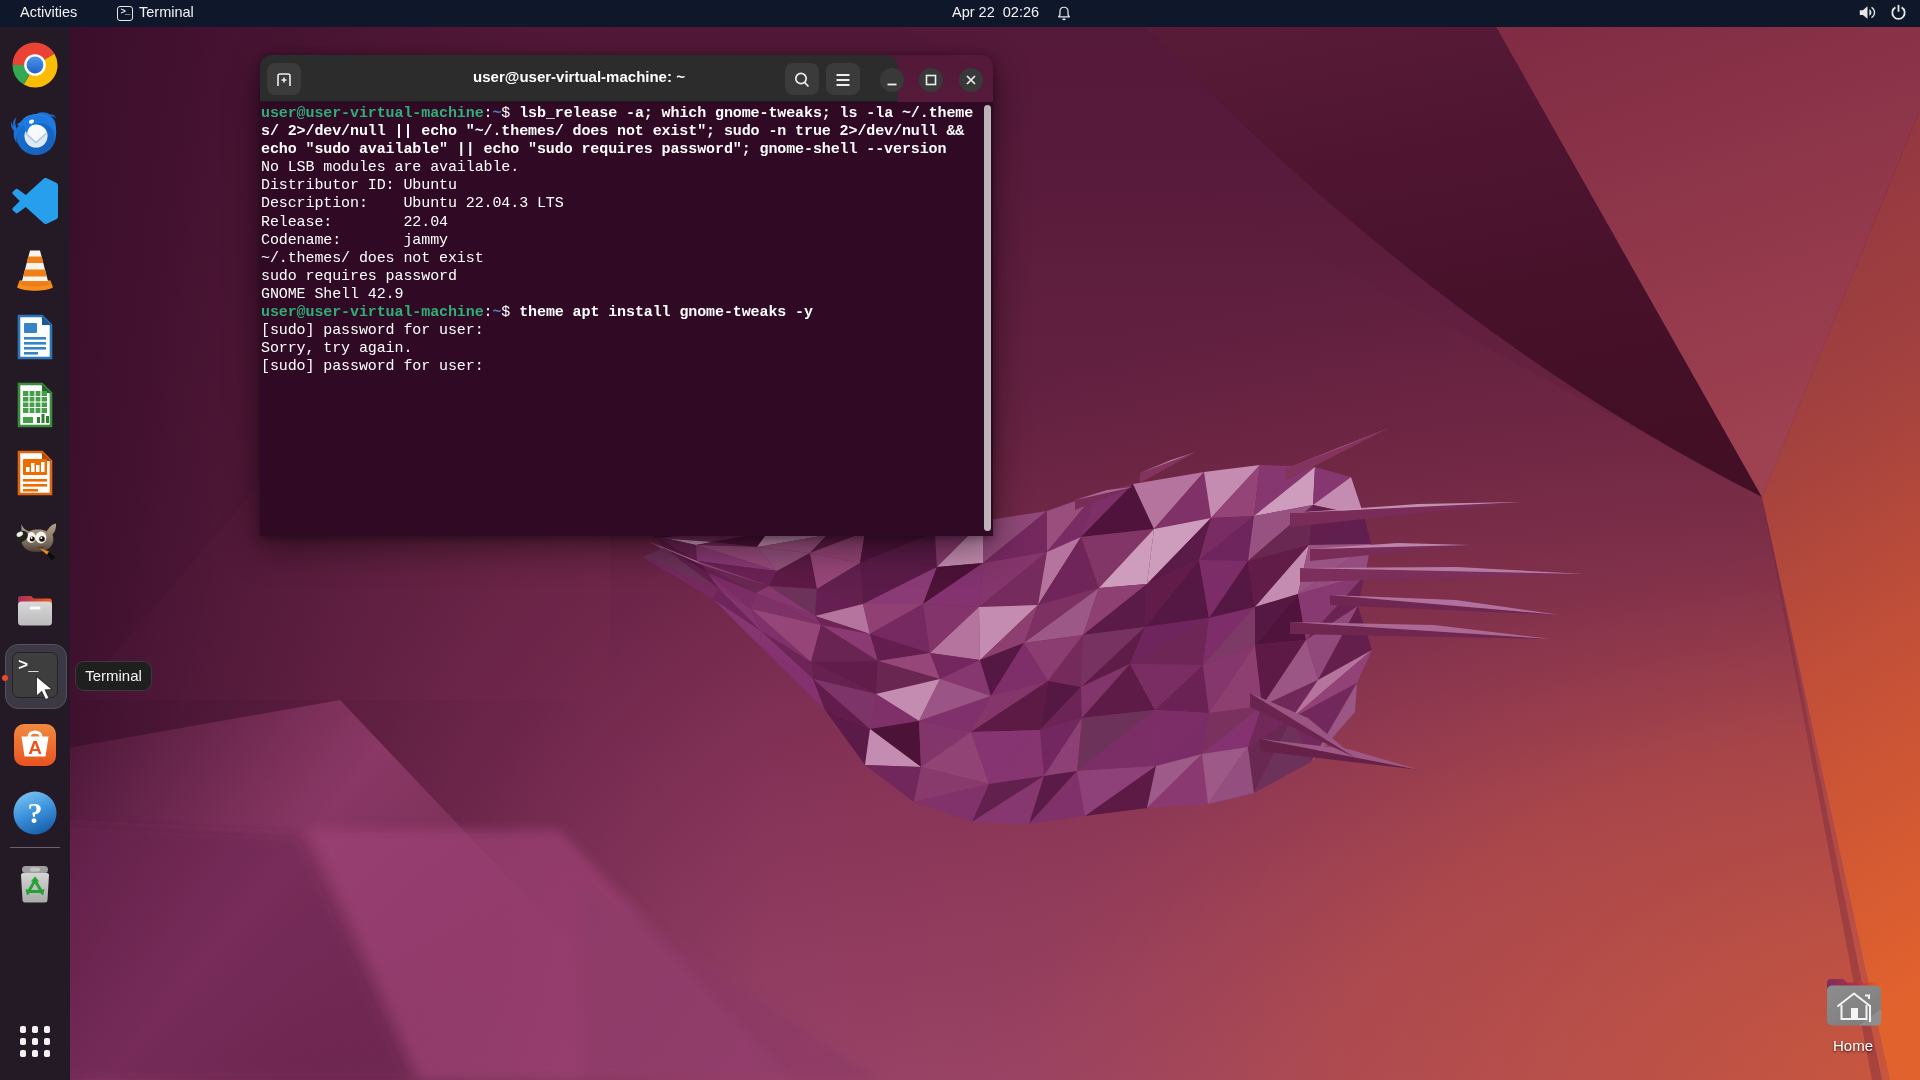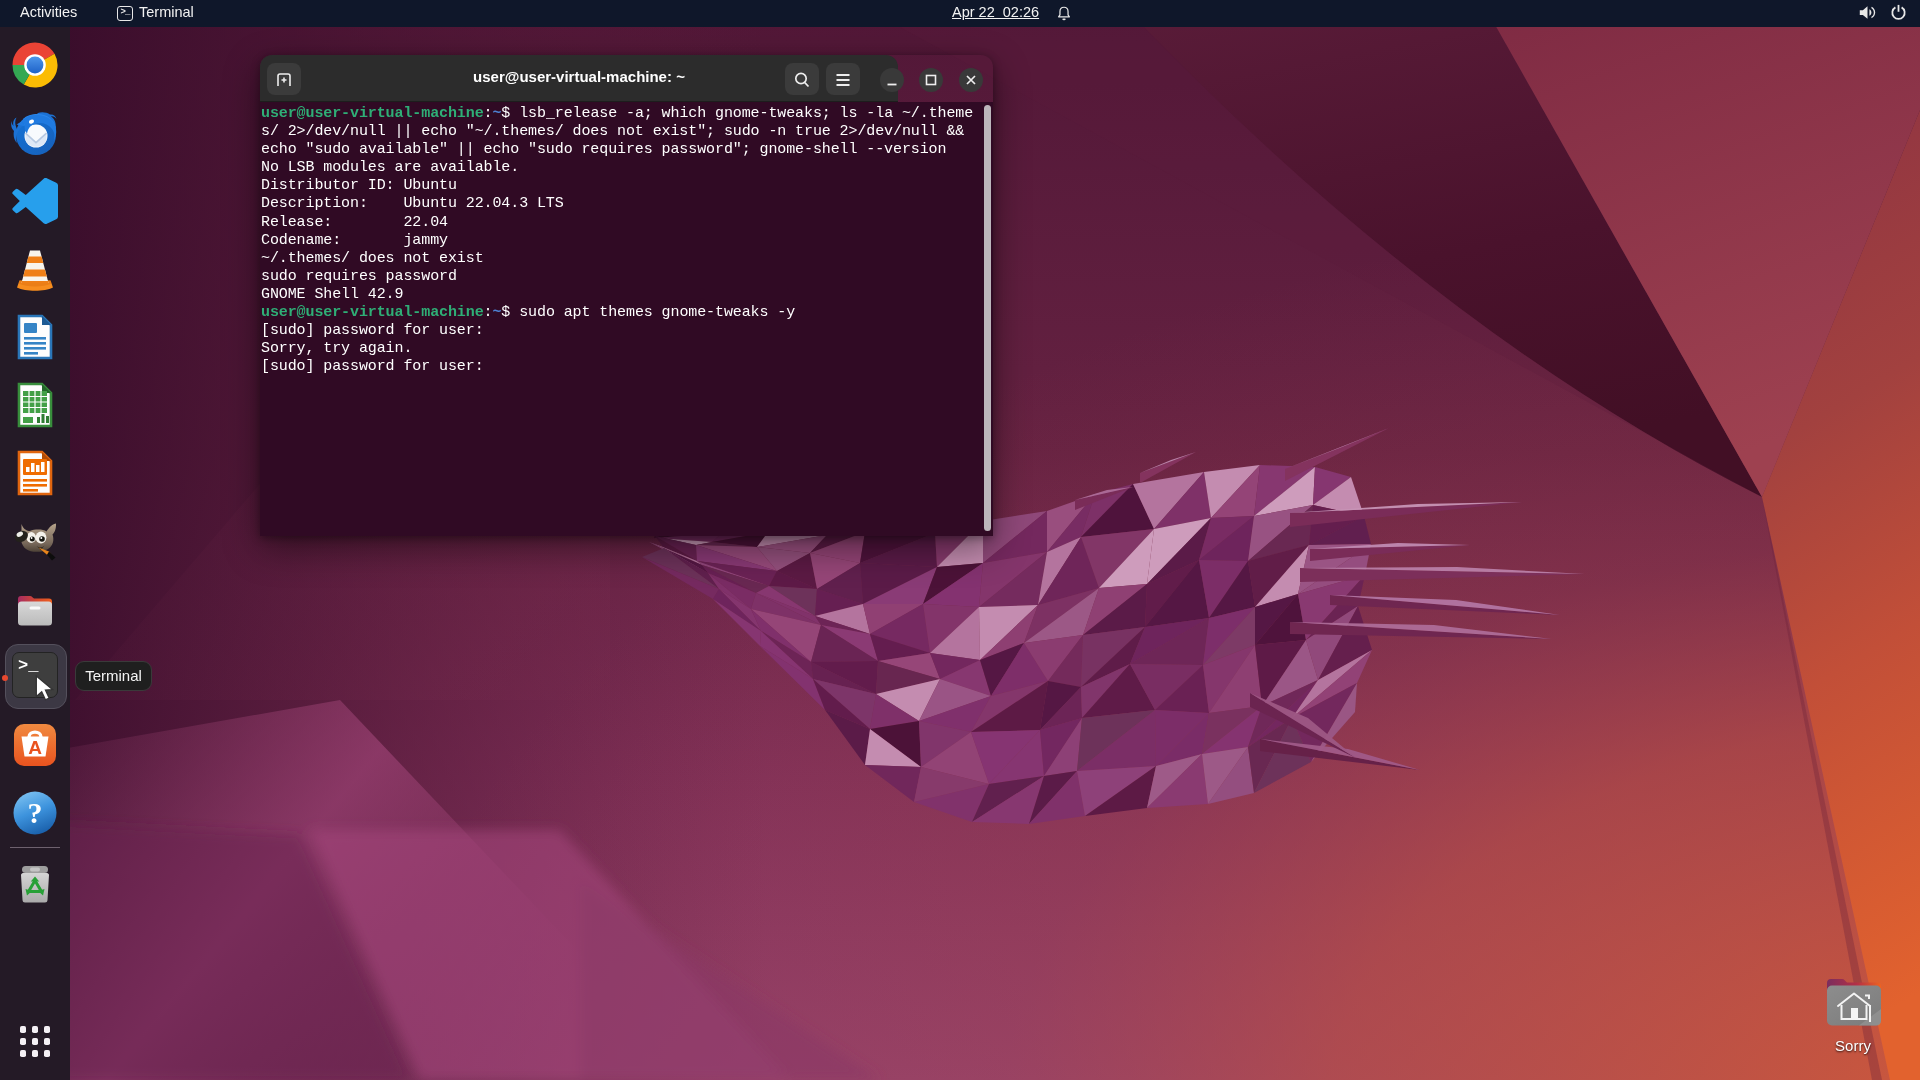--- a/index.html
+++ b/index.html
@@ -5,39 +5,39 @@
   * { margin:0; padding:0; box-sizing:border-box; }
   html,body { width:1920px; height:1080px; overflow:hidden; background:#000; }
   body { font-family:"Liberation Sans", sans-serif; position:relative; }
   #wall { position:absolute; left:0; top:0; width:1920px; height:1080px; }
 
   
   #topbar { position:absolute; left:0; top:0; width:1920px; height:27px; background:#0f172a; color:#f2f2f2; z-index:50; }
   #topbar .act { position:absolute; left:20px; top:4px; font-size:14.5px; }
   #topbar .appicon { position:absolute; left:117px; top:6px; width:16px; height:15px; border:1.5px solid #e8e8e8; border-radius:3px; font-family:"Liberation Mono",monospace; font-weight:bold; font-size:9px; color:#e8e8e8; line-height:11px; text-align:center; letter-spacing:-1px; }
   #topbar .appname { position:absolute; left:139px; top:4px; font-size:14.5px; }
-  #topbar .clock { position:absolute; left:952px; top:4px; font-size:14.5px;text-decoration:underline; }
+  #topbar .clock { position:absolute; left:952px; top:4px; font-size:14.5px; }
   #topbar .rt { position:absolute; right:10px; top:3px; }
 
   
   #dock { position:absolute; left:0; top:27px; width:70px; height:1053px; background:#241a26; z-index:40; }
 
   
   #term { position:absolute; left:260px; top:55px; width:733px; height:481px; border-radius:12px 12px 0 0; z-index:30;
           box-shadow:0 12px 36px rgba(0,0,0,.45), 0 2px 8px rgba(0,0,0,.35); }
   #thead { position:absolute; left:0; top:0; width:638px; height:47px; background:#2c2c2c; border-radius:12px 12px 0 0; border-bottom:1px solid #1d1d1d;}
   .hbtn { position:absolute; top:8px; width:34px; height:32px; background:#3b3b3b; border-radius:8px; }
   .cbtn { position:absolute; top:13px; width:24px; height:24px; background:#393939; border-radius:50%; }
   #ttitle { position:absolute; left:0; right:0; top:13px; text-align:center; color:#fff; font-weight:bold; font-size:15px; }
   #tbody { position:absolute; left:0; top:47px; width:733px; height:434px; background:#300a24; }
   #tbody pre { font-family:"Liberation Mono", monospace; font-size:15px; letter-spacing:-0.1px; line-height:18.1px;
                color:#ffffff; position:absolute; left:1px; top:3px; }
   #tbody .p { color:#2fae76; font-weight:bold;margin-top:36px; }
   #tbody .b { color:#4d80d2; font-weight:bold; }
-  #tbody .c { font-weight:normal; }
+  #tbody .c { font-weight:bold; }
   #scroll { position:absolute; right:2px; top:3px; width:7px; height:426px; background:#c9c5c9; border-radius:4px; opacity:.92; }
 
   
   #tip { position:absolute; left:75px; top:661px; width:77px; height:30px; background:#1f1f1f; border:1px solid #3a3a3a; border-radius:9px; color:#f4f4f4; font-size:15px; text-align:center; line-height:28px; z-index:45; }
 
   
   #home { position:absolute; left:1826px; top:975px; z-index:10; }
   #homelbl { position:absolute; left:1796px; top:1037px; width:114px; text-align:center; color:#fff; font-size:15px; text-shadow:0 1px 2px rgba(0,0,0,.8); z-index:10; }
 </style>
 </head>
@@ -559,21 +559,21 @@
 <span class="c">s/ 2&gt;/dev/null || echo "~/.themes/ does not exist"; sudo -n true 2&gt;/dev/null &amp;&amp;</span>
 <span class="c">echo "sudo available" || echo "sudo requires password"; gnome-shell --version</span>
 No LSB modules are available.
 Distributor ID: Ubuntu
 Description:    Ubuntu 22.04.3 LTS
 Release:        22.04
 Codename:       jammy
 ~/.themes/ does not exist
 sudo requires password
 GNOME Shell 42.9
-<span class="p">user@user-virtual-machine</span>:<span class="b">~</span>$ <span class="c">sudo apt themes gnome-tweaks -y</span>
+<span class="p">user@user-virtual-machine</span>:<span class="b">~</span>$ <span class="c">theme apt install gnome-tweaks -y</span>
 [sudo] password for user:
 Sorry, try again.
 [sudo] password for user: </pre>
     <div id="scroll"></div>
   </div>
 </div>
 
 <div id="tip">Terminal</div>
 <div id="home"><svg width="56" height="52" viewBox="0 0 56 52">
 <defs>
@@ -591,13 +591,13 @@
 <rect x="1" y="10.5" width="54" height="40" rx="5" fill="url(#hbody)"></rect>
 <path d="M55 34 L55 45.5 C55 48.5 53.5 50.5 50.5 50.5 L33 50.5 Z" fill="#9a9a9a" opacity="0.6"></path>
 <g stroke="#f4f4f4" stroke-width="2" fill="none">
  <path d="M12 31 L28 18.5 L44 31" stroke-linecap="round" stroke-linejoin="round"></path>
  <path d="M15.5 30 L15.5 44 L40.5 44 L40.5 30"></path>
  <path d="M39 20.5 L43 20.5 L43 24"></path>
  <path d="M44 30 L44 47"></path>
 </g>
 <rect x="25" y="33" width="7" height="11" fill="#f4f4f4"></rect>
 </svg></div>
-<div id="homelbl">Sorry</div>
+<div id="homelbl">Home</div>
 
 </body></html>

